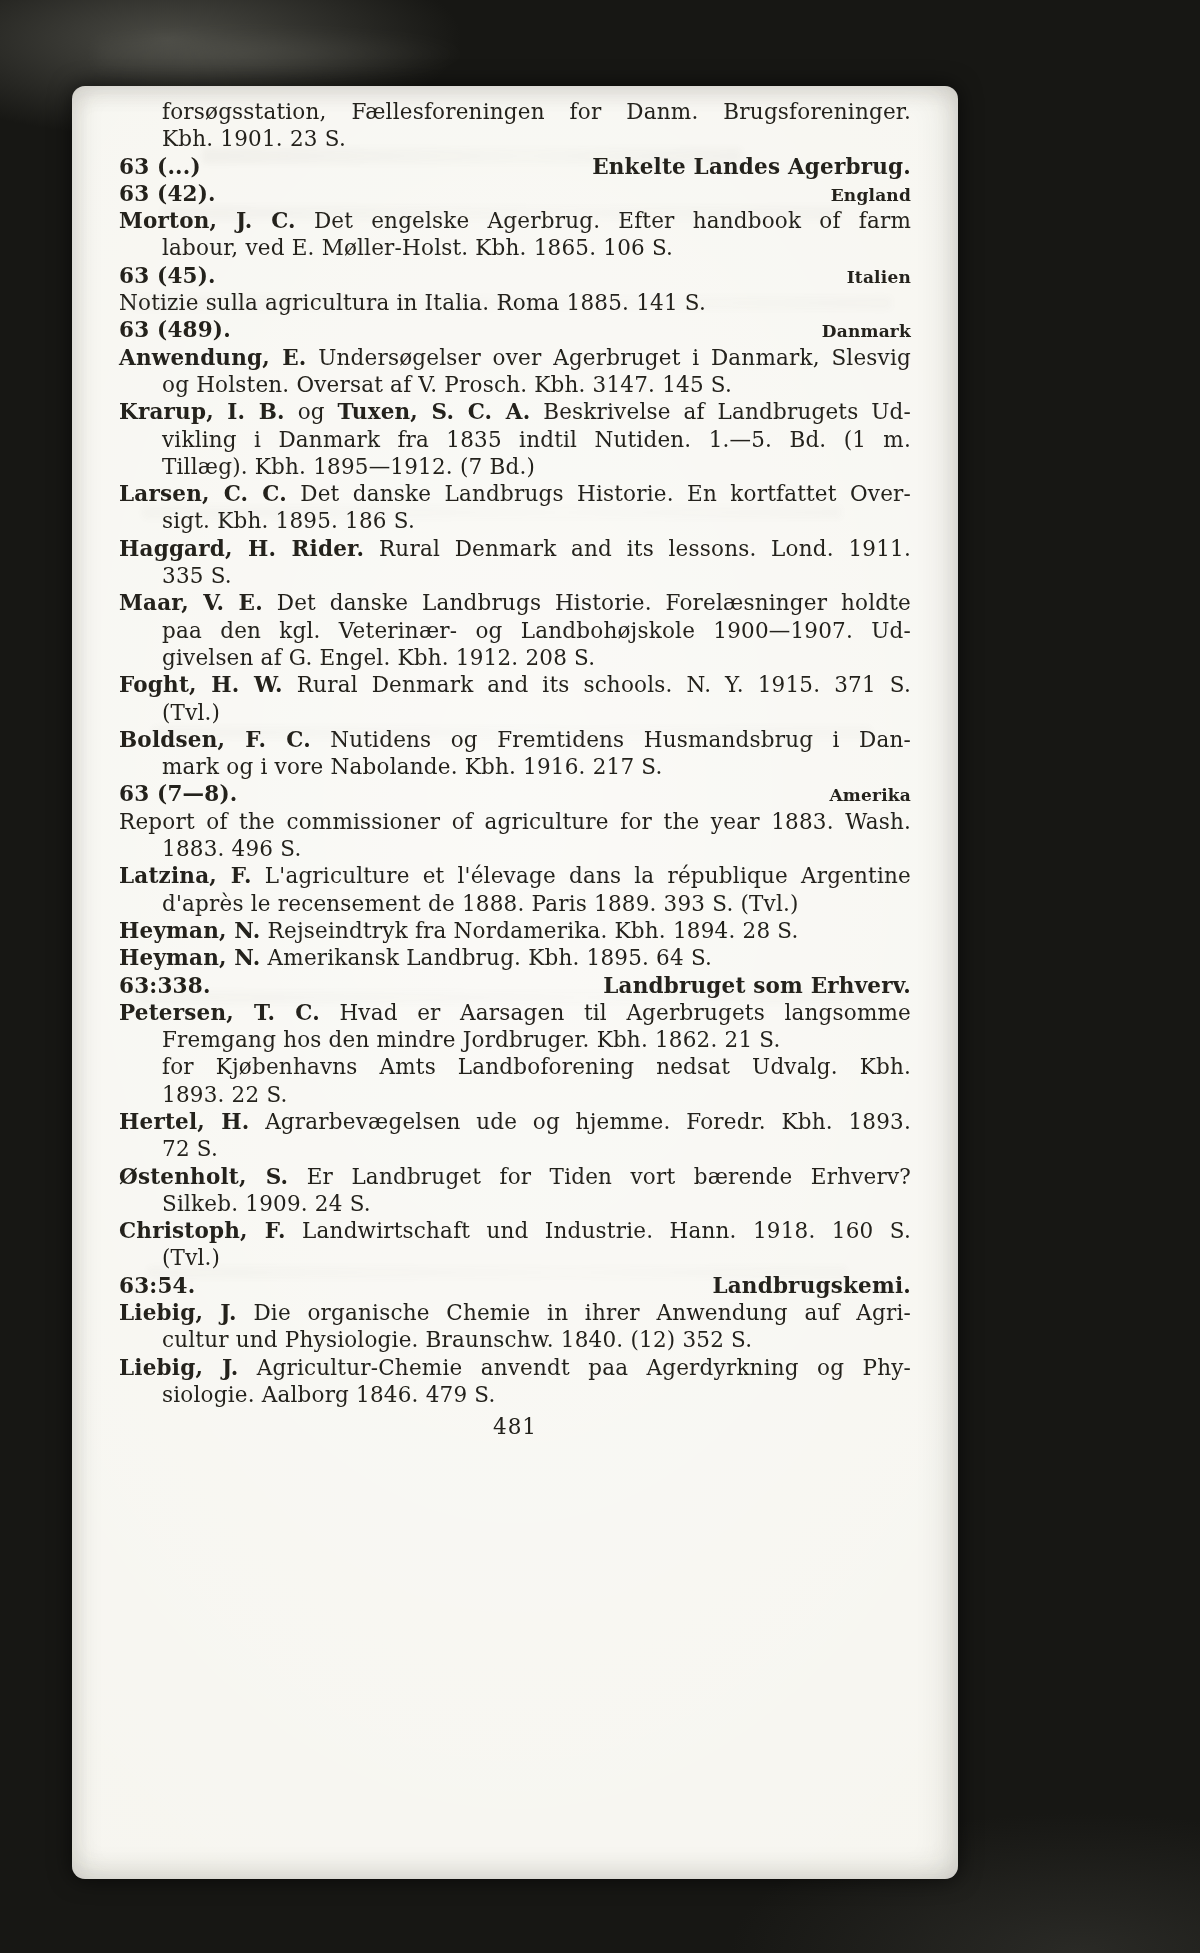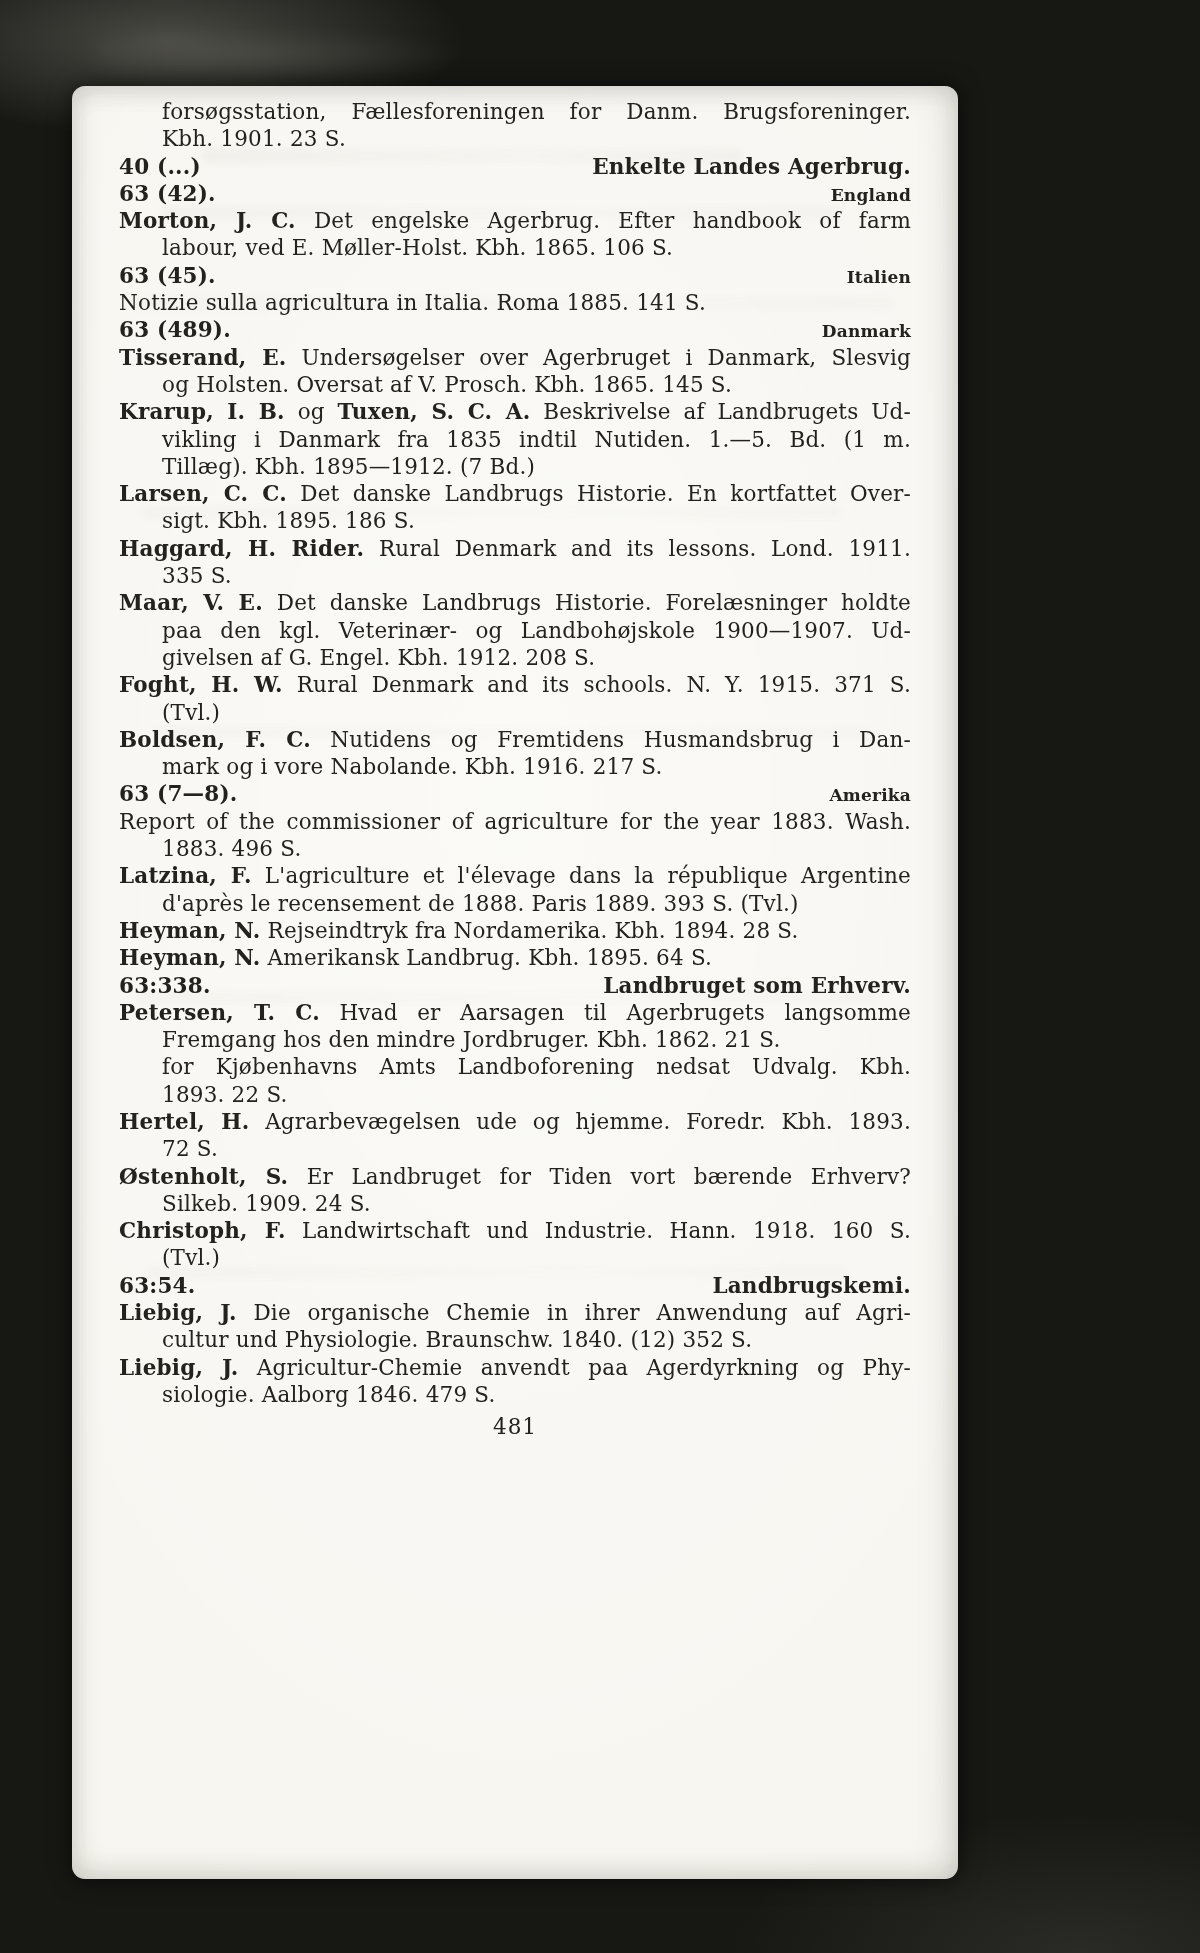--- a/index.html
+++ b/index.html
@@ -106,40 +106,40 @@
   <div class="smudge s4"></div>
   <div class="smudge s5"></div>
   <div class="smudge s6"></div>
   <div class="smudge s7"></div>
 
   <div class="content">
     <div id="text-block">
         <div class="line indent just"><span>forsøgsstation, Fællesforeningen for Danm. Brugsforeninger.</span></div>
         <div class="line indent"><span>Kbh. 1901.  23 S.</span></div>
         <div class="line section-row">
-          <span class="code">40 (...)</span>
+          <span class="code">63 (...)</span>
           <span class="heading large">Enkelte Landes Agerbrug.</span>
         </div>
         <div class="line section-row">
           <span class="code">63 (42).</span>
           <span class="heading small">England</span>
         </div>
         <div class="line just"><span class="b">Morton, J. C.</span><span> Det engelske Agerbrug. Efter handbook of farm</span></div>
         <div class="line indent"><span>labour, ved E. Møller-Holst. Kbh. 1865. 106 S.</span></div>
         <div class="line section-row">
           <span class="code">63 (45).</span>
           <span class="heading small">Italien</span>
         </div>
         <div class="line"><span>Notizie sulla agricultura in Italia. Roma 1885. 141 S.</span></div>
         <div class="line section-row">
           <span class="code">63 (489).</span>
           <span class="heading small">Danmark</span>
         </div>
-        <div class="line just"><span class="b">Tisserand, E.</span><span> Undersøgelser over Agerbruget i Danmark, Slesvig</span></div>
-        <div class="line indent"><span>og Holsten. Oversat af V. Prosch. Kbh. 1865. 145 S.</span></div>
+        <div class="line just"><span class="b">Anwendung, E.</span><span> Undersøgelser over Agerbruget i Danmark, Slesvig</span></div>
+        <div class="line indent"><span>og Holsten. Oversat af V. Prosch. Kbh. 3147. 145 S.</span></div>
         <div class="line just"><span class="b">Krarup, I. B.</span><span> og </span><span class="b">Tuxen, S. C. A.</span><span> Beskrivelse af Landbrugets Ud-</span></div>
         <div class="line indent just"><span>vikling i Danmark fra 1835 indtil Nutiden. 1.—5. Bd. (1 m.</span></div>
         <div class="line indent"><span>Tillæg). Kbh. 1895—1912. (7 Bd.)</span></div>
         <div class="line just"><span class="b">Larsen, C. C.</span><span> Det danske Landbrugs Historie. En kortfattet Over-</span></div>
         <div class="line indent"><span>sigt. Kbh. 1895. 186 S.</span></div>
         <div class="line just"><span class="b">Haggard, H. Rider.</span><span> Rural Denmark and its lessons. Lond. 1911.</span></div>
         <div class="line indent"><span>335 S.</span></div>
         <div class="line just"><span class="b">Maar, V. E.</span><span> Det danske Landbrugs Historie. Forelæsninger holdte</span></div>
         <div class="line indent just"><span>paa den kgl. Veterinær- og Landbohøjskole 1900—1907. Ud-</span></div>
         <div class="line indent"><span>givelsen af G. Engel. Kbh. 1912. 208 S.</span></div>

